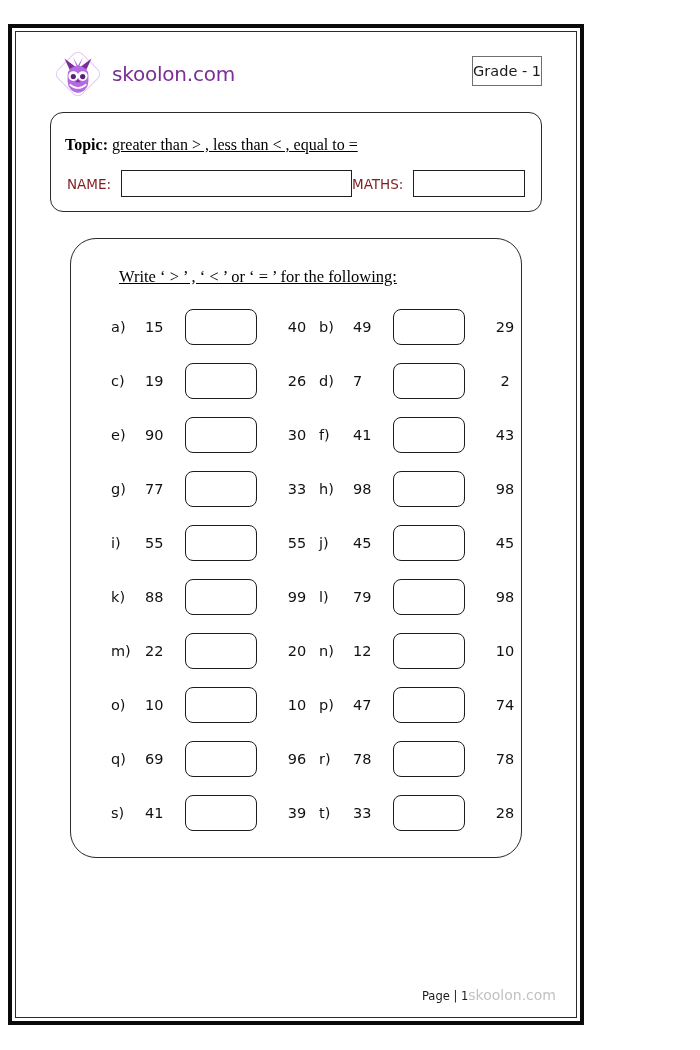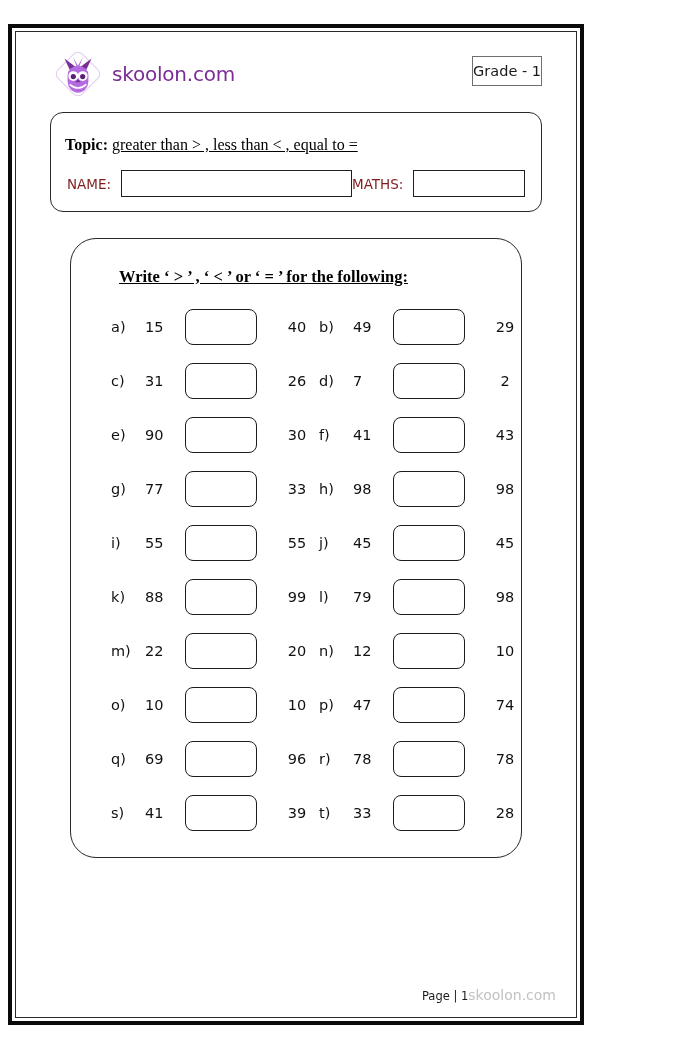--- a/index.html
+++ b/index.html
@@ -131,21 +131,21 @@
   
   .work-card {
     margin: 26px 34px 0 34px;
     border: 1.5px solid #2a2a2a;
     border-radius: 26px;
     padding: 24px 20px 26px 20px;
     box-sizing: border-box;
   }
   .instruction {
     font-family: "Liberation Serif", serif;
-    font-weight: bold;
+    font-weight: normal;
     font-size: 16.5px;
     color: #000;
     text-decoration: underline;
     margin: 4px 0 0 28px;
     display: inline-block;
   }
 
   .q-grid {
     margin-top: 22px;
     display: grid;
@@ -265,21 +265,21 @@
         </div>
         <div class="q-item">
           <span class="q-label">b)</span>
           <span class="q-num">49</span>
           <span class="q-blank"></span>
           <span class="q-num-right">29</span>
         </div>
 
         <div class="q-item">
           <span class="q-label">c)</span>
-          <span class="q-num">31</span>
+          <span class="q-num">19</span>
           <span class="q-blank"></span>
           <span class="q-num-right">26</span>
         </div>
         <div class="q-item">
           <span class="q-label">d)</span>
           <span class="q-num">7</span>
           <span class="q-blank"></span>
           <span class="q-num-right">2</span>
         </div>
 

